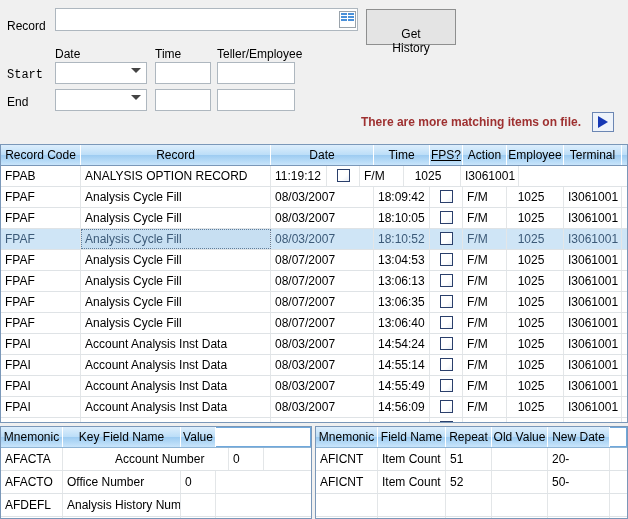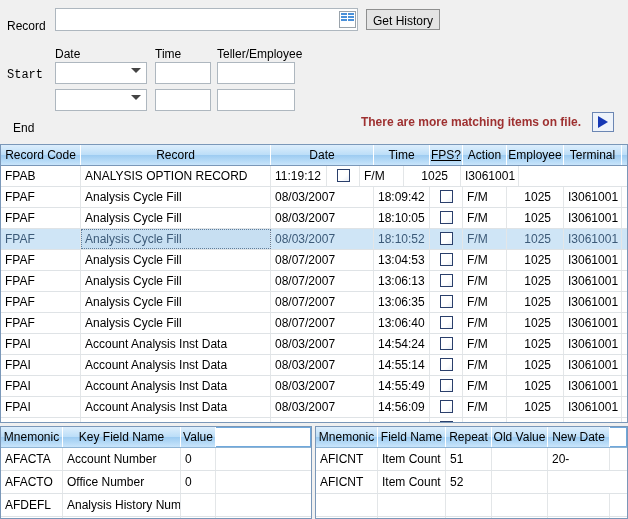--- a/index.html
+++ b/index.html
@@ -12,44 +12,44 @@
   }
   .app{position:relative;width:628px;height:519px;}
 
   
   .lbl{position:absolute;font-size:12px;color:#000;white-space:nowrap;}
   #lbl-record{left:7px;top:19px;}
   #lbl-date{left:55px;top:47px;}
   #lbl-time{left:155px;top:47px;}
   #lbl-teller{left:217px;top:47px;}
   #lbl-start{left:7px;top:68px;font-family:Liberation Mono, monospace;}
-  #lbl-end{left:13px;top:95px;margin-top:26px;}
+  #lbl-end{left:7px;top:95px;}
 
   .tb{
     position:absolute;box-sizing:border-box;
     border:1px solid #aeb7bf;background:#fff;
     font-family:"Liberation Sans", sans-serif;font-size:12px;
     padding:0 3px;outline:none;color:#000;
   }
   #record-input{left:55px;top:8px;width:303px;height:23px;padding-right:20px;}
 
   .rec-icon{
     position:absolute;left:339px;top:11px;width:17px;height:17px;
     box-sizing:border-box;border:1px solid #9aa3ab;background:#fff;
     padding:1px;display:block;
   }
   .rec-icon .bar{height:3px;background:#1e3a8c;margin:0 0 1px 0;}
   .rec-icon .rowline{display:flex;gap:1px;margin-bottom:1px;}
   .rec-icon .rowline i{display:block;height:2px;flex:1;background:#4a90d9;}
 
   #get-history{
-    position:absolute;left:366px;top:9px;width:74px;height:21px;
+    position:absolute;left:366px;top:9px;width:90px;height:21px;
     box-sizing:border-box;background:#e4e4e4;border:1px solid #8e8f8f;
     font-family:"Liberation Sans", sans-serif;font-size:12px;color:#000;
-    padding:4px;cursor:default;
+    padding:17px;cursor:default;
   }
 
   .combo{
     position:absolute;box-sizing:border-box;
     border:1px solid #aeb7bf;background:#fff;height:22px;width:92px;
   }
   .combo .arrow{
     position:absolute;right:5px;top:5px;width:0;height:0;
     border-left:5px solid transparent;border-right:5px solid transparent;
     border-top:5px solid #444;
@@ -92,21 +92,21 @@
     overflow:hidden;white-space:nowrap;
   }
   .gh.last{border-right:none;}
   .grow{display:flex;height:21px;box-sizing:border-box;border-bottom:1px solid #dfe3e6;}
   .grow.sel{background:#cfe5f6;color:#3c5a78;}
   .gc{
     box-sizing:border-box;height:20px;line-height:20px;font-size:12px;
     padding:0 4px;border-right:1px solid #e3e6e8;overflow:hidden;white-space:nowrap;
   }
   .gc.last{border-right:none;}
-  .gc.num{text-align:right;padding-right:12px;}
+  .gc.num{text-align:center;padding-right:12px;}
   .gc.ctr{text-align:center;padding:0;}
   .grow.sel .gc.focus{outline:1px dotted #607d9a;outline-offset:-1px;background:#c7dff2;}
   .cbx{
     display:inline-block;width:13px;height:13px;margin-top:3px;
     box-sizing:border-box;border:1px solid #2a3f6b;background:#fff;
     background-image:linear-gradient(135deg,#fff 60%,#e8eef6 100%);
   }
 
   
   .bgrid{
@@ -337,21 +337,21 @@
   <div class="bgrid" id="left-grid">
     <div class="bhdr" id="left-head">
         <div class="bh" style="width: 62px; flex: 0 0 62px;">Mnemonic</div>
         <div class="bh" style="width: 118px; flex: 0 0 118px;">Key Field Name</div>
         <div class="bh" style="width: 35px; flex: 0 0 35px;">Value</div>
         <div class="bh blank last" style="width: 95px; flex: 0 0 95px;"></div>
       </div>
     <div id="left-body">
         <div class="brow">
           <div class="bc" style="width: 62px; flex: 0 0 62px;">AFACTA</div>
-          <div class="bc" style="width: 118px; flex: 0 0 118px;">Account Number</div>
+          <div class="bc" style="width: 118px; flex: 0 0 118px; margin-left: 48px;">Account Number</div>
           <div class="bc" style="width: 35px; flex: 0 0 35px;">0</div>
           <div class="bc last" style="width: 95px; flex: 0 0 95px;"></div>
         </div>
         <div class="brow">
           <div class="bc" style="width: 62px; flex: 0 0 62px;">AFACTO</div>
           <div class="bc" style="width: 118px; flex: 0 0 118px;">Office Number</div>
           <div class="bc" style="width: 35px; flex: 0 0 35px;">0</div>
           <div class="bc last" style="width: 95px; flex: 0 0 95px;"></div>
         </div>
         <div class="brow">
@@ -385,20 +385,21 @@
           <div class="bc" style="width: 46px; flex: 0 0 46px;">51</div>
           <div class="bc" style="width: 56px; flex: 0 0 56px;"></div>
           <div class="bc" style="width: 62px; flex: 0 0 62px;">20-</div>
           <div class="bc last" style="width: 17px; flex: 0 0 17px;"></div>
         </div>
         <div class="brow">
           <div class="bc" style="width: 62px; flex: 0 0 62px;">AFICNT</div>
           <div class="bc" style="width: 68px; flex: 0 0 68px;">Item Count</div>
           <div class="bc" style="width: 46px; flex: 0 0 46px;">52</div>
           <div class="bc" style="width: 56px; flex: 0 0 56px;"></div>
+          <div class="bc" style="width: 62px; flex: 0 0 62px;">50-</div>
           <div class="bc last" style="width: 17px; flex: 0 0 17px;"></div>
         </div>
         <div class="brow">
           <div class="bc" style="width: 62px; flex: 0 0 62px;"></div>
           <div class="bc" style="width: 68px; flex: 0 0 68px;"></div>
           <div class="bc" style="width: 46px; flex: 0 0 46px;"></div>
           <div class="bc" style="width: 56px; flex: 0 0 56px;"></div>
           <div class="bc" style="width: 62px; flex: 0 0 62px;"></div>
           <div class="bc last" style="width: 17px; flex: 0 0 17px;"></div>
         </div>

